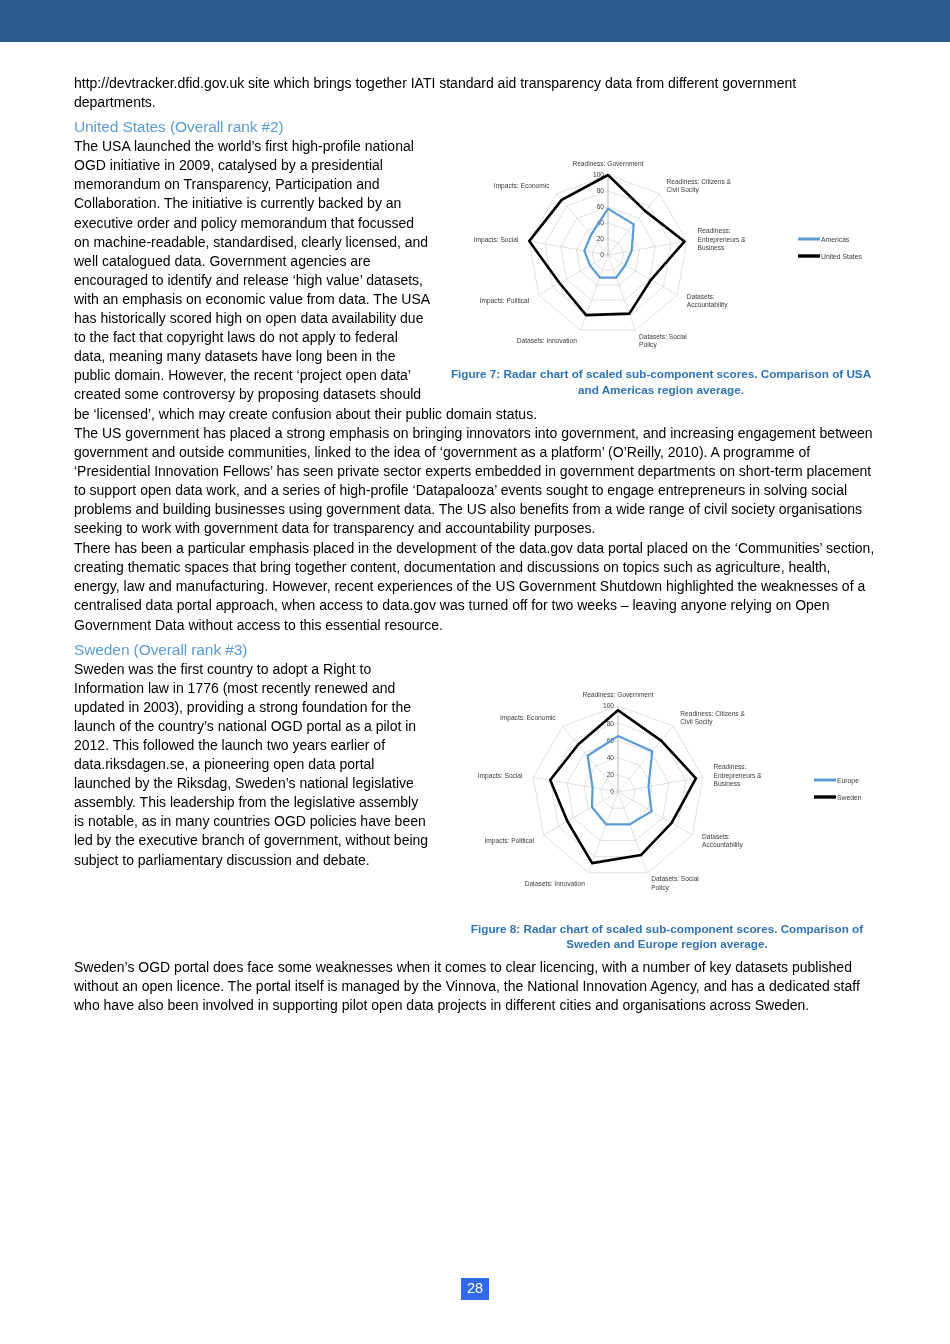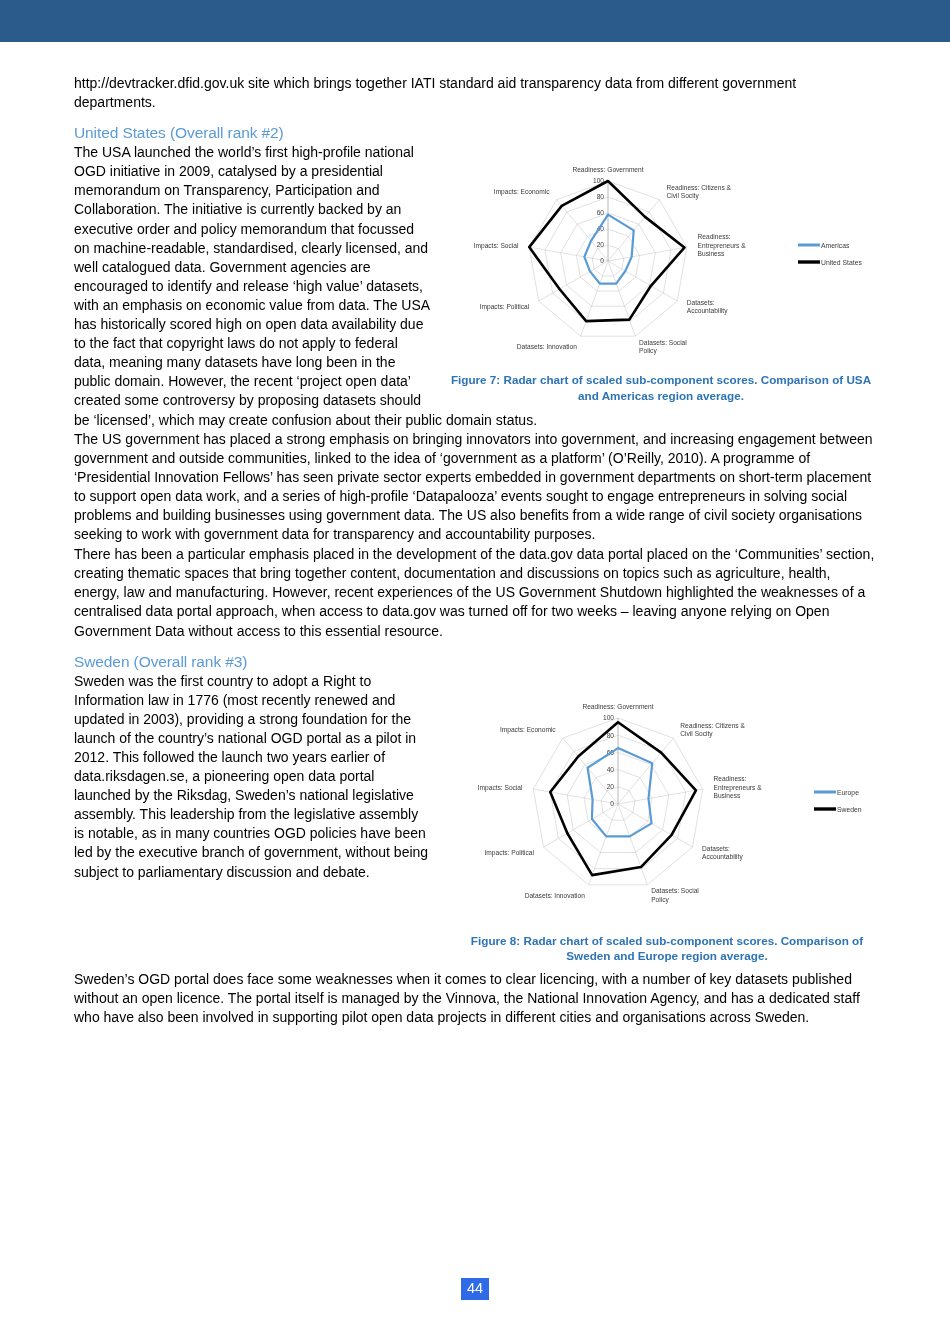--- a/index.html
+++ b/index.html
@@ -33,21 +33,21 @@
     line-height: 19.1px;
     margin: 0 0 0 0;
     text-align: left;
     color: #000;
   }
   p.body-text + p.body-text { margin-top: 1px; }
   h3.section-head {
     font-size: 15.5px;
     font-weight: normal;
     color: #5B9BD5;
-    margin: 12px 0 1px 0;
+    margin: 6px 0 1px 0;
     letter-spacing: -0.1px;
   }
   .wrap-block { overflow: hidden; }
   .figure-float {
     float: right;
     width: 430px;
     margin: 10px 0 6px 14px;
     text-align: center;
   }
   .figure-float.fig8 { margin-top: 14px; }
@@ -201,14 +201,14 @@
       <div class="fig-caption fig8c">Figure 8: Radar chart of scaled sub-component scores. Comparison of Sweden and Europe region average.</div>
     </div>
     <p class="body-text">Sweden was the first country to adopt a Right to Information law in 1776 (most recently renewed and updated in 2003), providing a strong foundation for the launch of the country’s national OGD portal as a pilot in 2012. This followed the launch two years earlier of data.riksdagen.se, a pioneering open data portal launched by the Riksdag, Sweden’s national legislative assembly. This leadership from the legislative assembly is notable, as in many countries OGD policies have been led by the executive branch of government, without being subject to parliamentary discussion and debate.</p>
   </div>
 
   <p class="body-text">Sweden’s OGD portal does face some weaknesses when it comes to clear licencing, with a number of key datasets published without an open licence. The portal itself is managed by the Vinnova, the National Innovation Agency, and has a dedicated staff who have also been involved in supporting pilot open data projects in different cities and organisations across Sweden.</p>
 
 </div>
 
 <div id="page-number">
-  <span class="num">44</span>
+  <span class="num">28</span>
 </div>
 
 </body></html>

